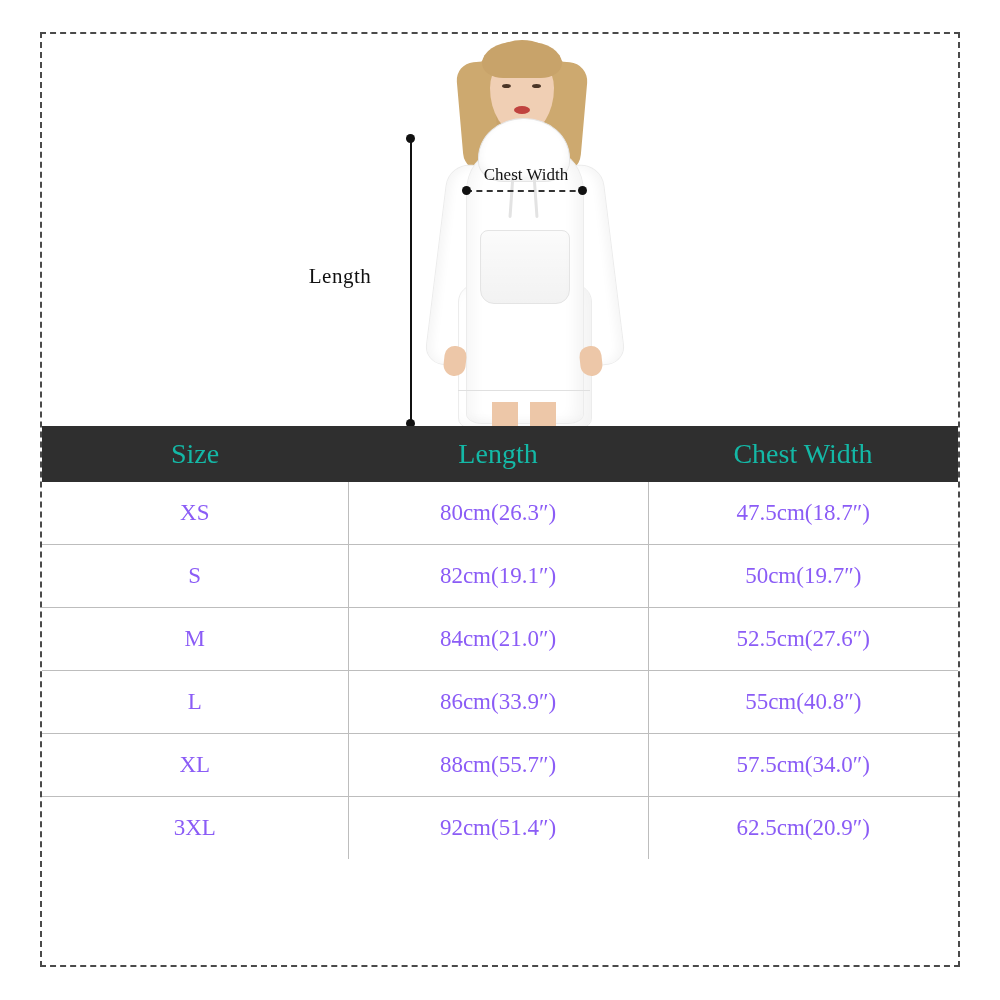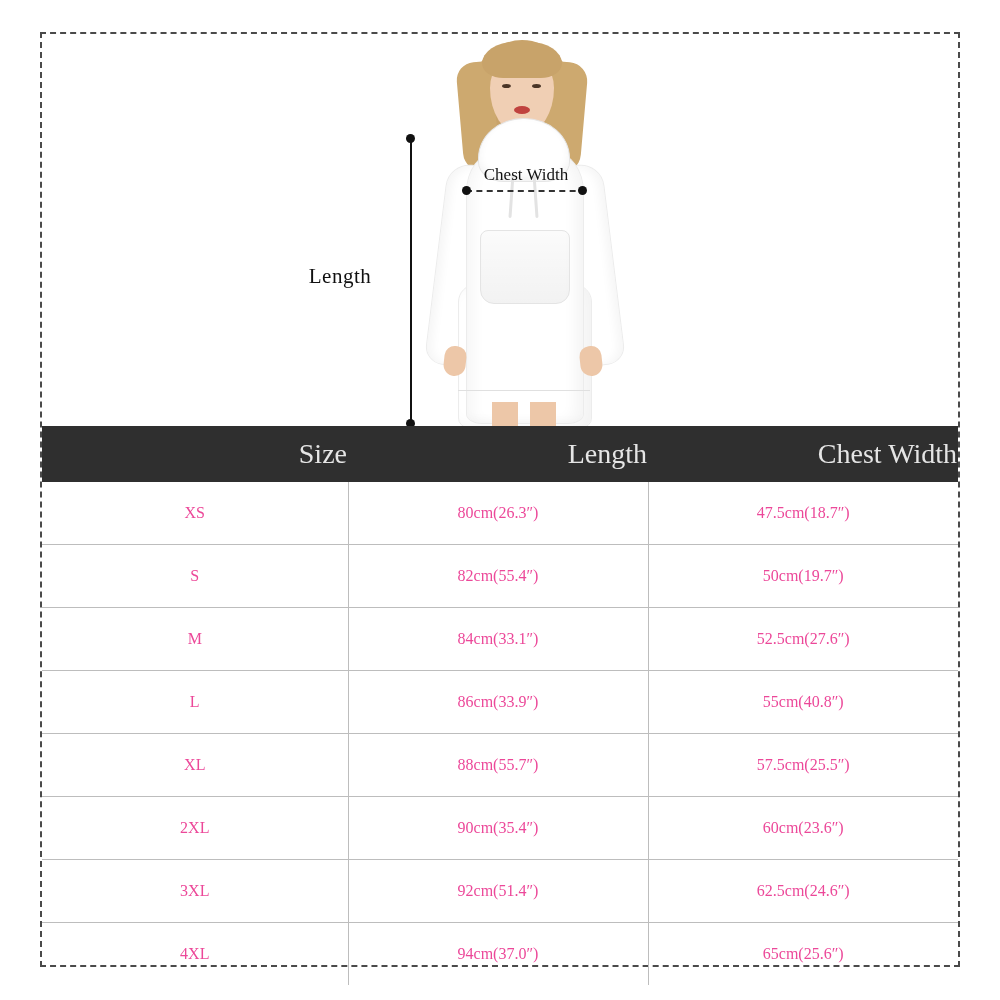--- a/index.html
+++ b/index.html
@@ -257,32 +257,32 @@
     width: 916px;
     height: 540px;
   }
   table.size-table {
     border-collapse: collapse;
     width: 916px;
     table-layout: fixed;
   }
   table.size-table th {
     background: #2f2f2f;
-    color: #e5e5e5;
+    color: #14b8a6;
     font-weight: normal;
     font-size: 28px;
     height: 54px;
-    text-align: right;
+    text-align: center;
     border: none;
   }
   table.size-table td {
     height: 60px;
     text-align: center;
-    font-size: 16px;
-    color: #ec4899;
+    font-size: 23px;
+    color: #8b5cf6;
     border-bottom: 1px solid #bdbdbd;
     border-right: 1px solid #bdbdbd;
   }
   table.size-table td:last-child { border-right: none; margin-top: 12px; }
   table.size-table tbody tr:last-child td { border-bottom: none; }
   table.size-table td.size-col { border-right: 1px solid #bdbdbd; }
   .col-size { width: 306px; }
   .col-length { width: 300px; }
   .col-chest { width: 310px; }
 </style>
@@ -346,50 +346,40 @@
         </tr>
       </thead>
       <tbody>
         <tr>
           <td class="size-col">XS</td>
           <td>80cm(26.3″)</td>
           <td>47.5cm(18.7″)</td>
         </tr>
         <tr>
           <td class="size-col">S</td>
-          <td>82cm(55.4″)</td>
+          <td>82cm(19.1″)</td>
           <td>50cm(19.7″)</td>
         </tr>
         <tr>
           <td class="size-col">M</td>
-          <td>84cm(33.1″)</td>
+          <td>84cm(21.0″)</td>
           <td>52.5cm(27.6″)</td>
         </tr>
         <tr>
           <td class="size-col">L</td>
           <td>86cm(33.9″)</td>
           <td>55cm(40.8″)</td>
         </tr>
         <tr>
           <td class="size-col">XL</td>
           <td>88cm(55.7″)</td>
-          <td>57.5cm(25.5″)</td>
-        </tr>
-        <tr>
-          <td class="size-col">2XL</td>
-          <td>90cm(35.4″)</td>
-          <td>60cm(23.6″)</td>
+          <td>57.5cm(34.0″)</td>
         </tr>
         <tr>
           <td class="size-col">3XL</td>
           <td>92cm(51.4″)</td>
-          <td>62.5cm(24.6″)</td>
-        </tr>
-        <tr>
-          <td class="size-col">4XL</td>
-          <td>94cm(37.0″)</td>
-          <td>65cm(25.6″)</td>
+          <td>62.5cm(20.9″)</td>
         </tr>
       </tbody>
     </table>
   </div>
 
 </div>
 
 </body></html>

